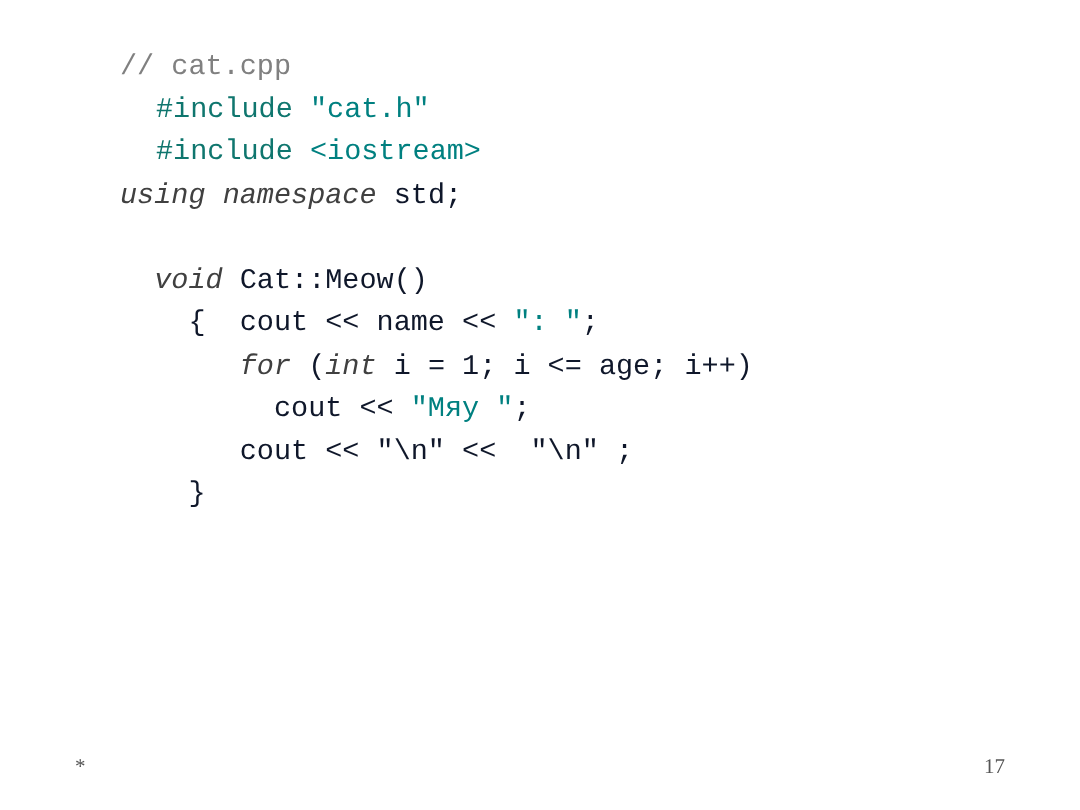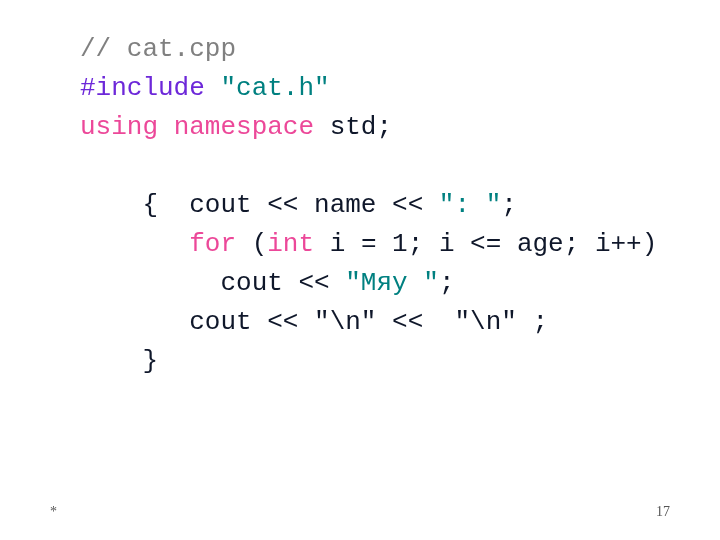--- a/index.html
+++ b/index.html
@@ -7,51 +7,53 @@
     padding: 0;
     width: 720px;
     height: 540px;
     background: #ffffff;
     font-family: "Courier New", monospace;
     position: relative;
     overflow: hidden;
   }
   .slide {
     padding: 30px 50px 0 80px;
-    font-size: 26px;
+    font-size: 19px;
     line-height: 1.5;
   }
   .line {
     white-space: pre;
   }
   .comment-gray { color: #808080; }
-  .green { color: #6d28d9; }
-  .blue { color: #ec4899; }
+  .green { color: #0f766e; margin-left: 24px; }
+  .blue { color: #404040; font-style: italic; }
   .teal { color: #008080; }
   .black { color: #0f172a; font-family: Liberation Mono, monospace; }
   .footer {
     position: absolute;
     bottom: 20px;
     left: 50px;
     right: 50px;
     font-family: Georgia, serif;
     font-size: 14px;
     color: #555;
     display: flex;
     justify-content: space-between;
   }
 </style>
 </head>
 <body>
 
 <div class="slide">
   <div class="line comment-gray">// cat.cpp</div>
   <div class="line"><span class="green">#include </span><span class="teal">"cat.h"</span></div>
+  <div class="line"><span class="green">#include </span><span class="teal">&lt;iostream&gt;</span></div>
   <div class="line"><span class="blue">using </span><span class="blue">namespace </span><span class="black">std;</span></div>
   <div class="line black"> </div>
+  <div class="line"><span class="black">  </span><span class="blue">void </span><span class="black">Cat::Meow()</span></div>
   <div class="line"><span class="black">    {  cout &lt;&lt; name &lt;&lt; </span><span class="teal">": "</span><span class="black">;</span></div>
   <div class="line"><span class="black">       </span><span class="blue">for </span><span class="black">(</span><span class="blue">int </span><span class="black">i = 1; i &lt;= age; i++)</span></div>
   <div class="line"><span class="black">         cout &lt;&lt; </span><span class="teal">"Мяу "</span><span class="black">;</span></div>
   <div class="line black">       cout &lt;&lt; "\n" &lt;&lt;  "\n" ;</div>
   <div class="line black">    }</div>
 </div>
 
 <div class="footer">
   <span>*</span>
   <span>17</span>

